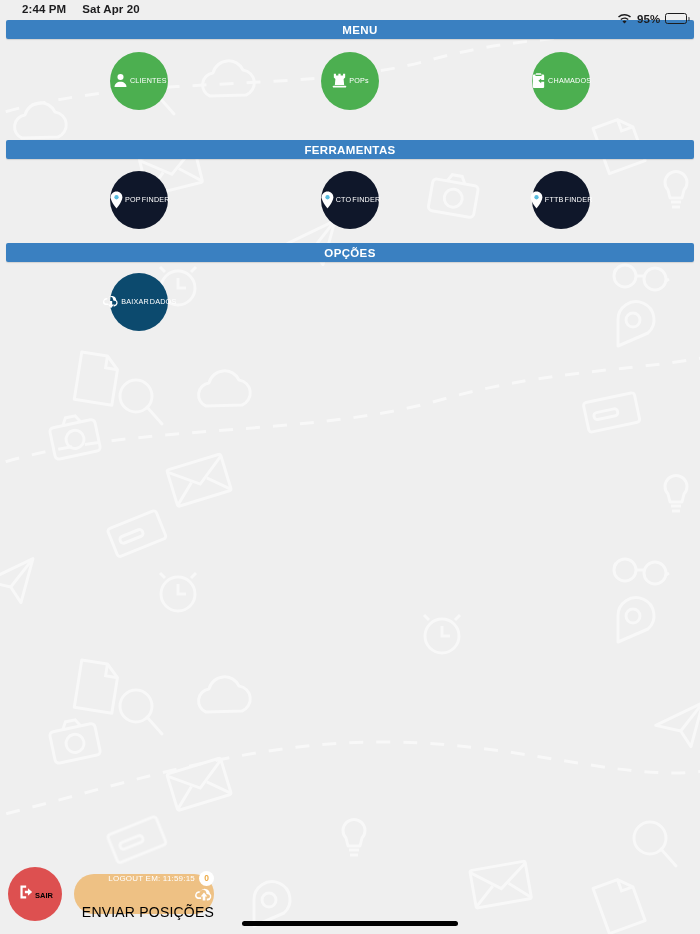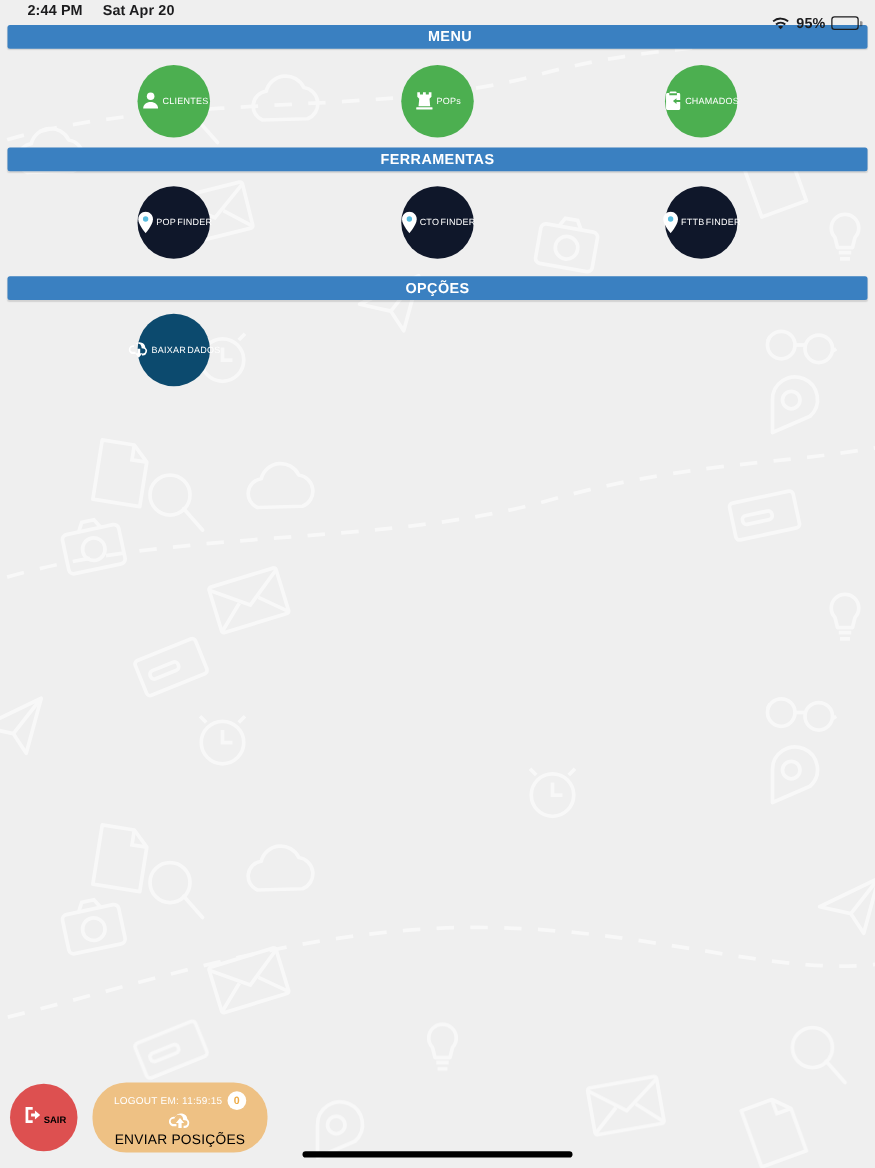--- a/index.html
+++ b/index.html
@@ -127,21 +127,21 @@
   }
   .tile-green  { background: #4caf50; }
   .tile-blue   { background: #0f172a; }
   .tile-orange { background: #0c4a6e; }
 
   
   #row-menu        { margin-top: 13px; }
   #row-ferramentas { margin-top: 12px; }
   #row-opcoes      { margin-top: 11px; }
   #bar-menu        { margin-top: 2px; padding-left: 20px; }
-  #bar-ferramentas { margin-top: 8px; }
+  #bar-ferramentas { margin-top: 30px; }
   #bar-opcoes      { margin-top: 14px; }
 
   
   #bottom-bar {
     position: absolute;
     left: 0;
     bottom: 0;
     width: 700px;
     height: 80px;
     z-index: 4;
@@ -162,26 +162,26 @@
     cursor: pointer;
     user-select: none;
     flex: 0 0 auto;
     font-weight: bold;
   }
   #logout-button .tile-label { font-size: 7.5px; margin-top: 2px; }
 
   #send-positions {
     position: relative;
     width: 140px;
-    height: 56px;
+    height: 40px;
     border-radius: 27px;
     background: #eec184;
     display: flex;
     flex-direction: column;
-    align-items: center;
+    align-items: flex-end;
     justify-content: center;
     cursor: pointer;
     user-select: none;
     flex: 0 0 auto;
     padding-top: 2px;
   }
   #logout-timer-row {
     display: flex;
     align-items: center;
     gap: 4px;
@@ -199,21 +199,21 @@
     border-radius: 50%;
     background: #ffffff;
     color: #eeab46;
     font-size: 8.5px;
     font-weight: bold;
     display: flex;
     align-items: center;
     justify-content: center;
   }
   #send-positions .tile-icon { height: 17px; }
-  #send-positions .tile-label { font-size: 11px; letter-spacing: 0.2px; }
+  #send-positions .tile-label { font-size: 14px; letter-spacing: 0.2px; }
 
   
   #home-indicator {
     position: absolute;
     bottom: 8px;
     left: 50%;
     transform: translateX(-50%);
     width: 216px;
     height: 5px;
     background: #000000;

